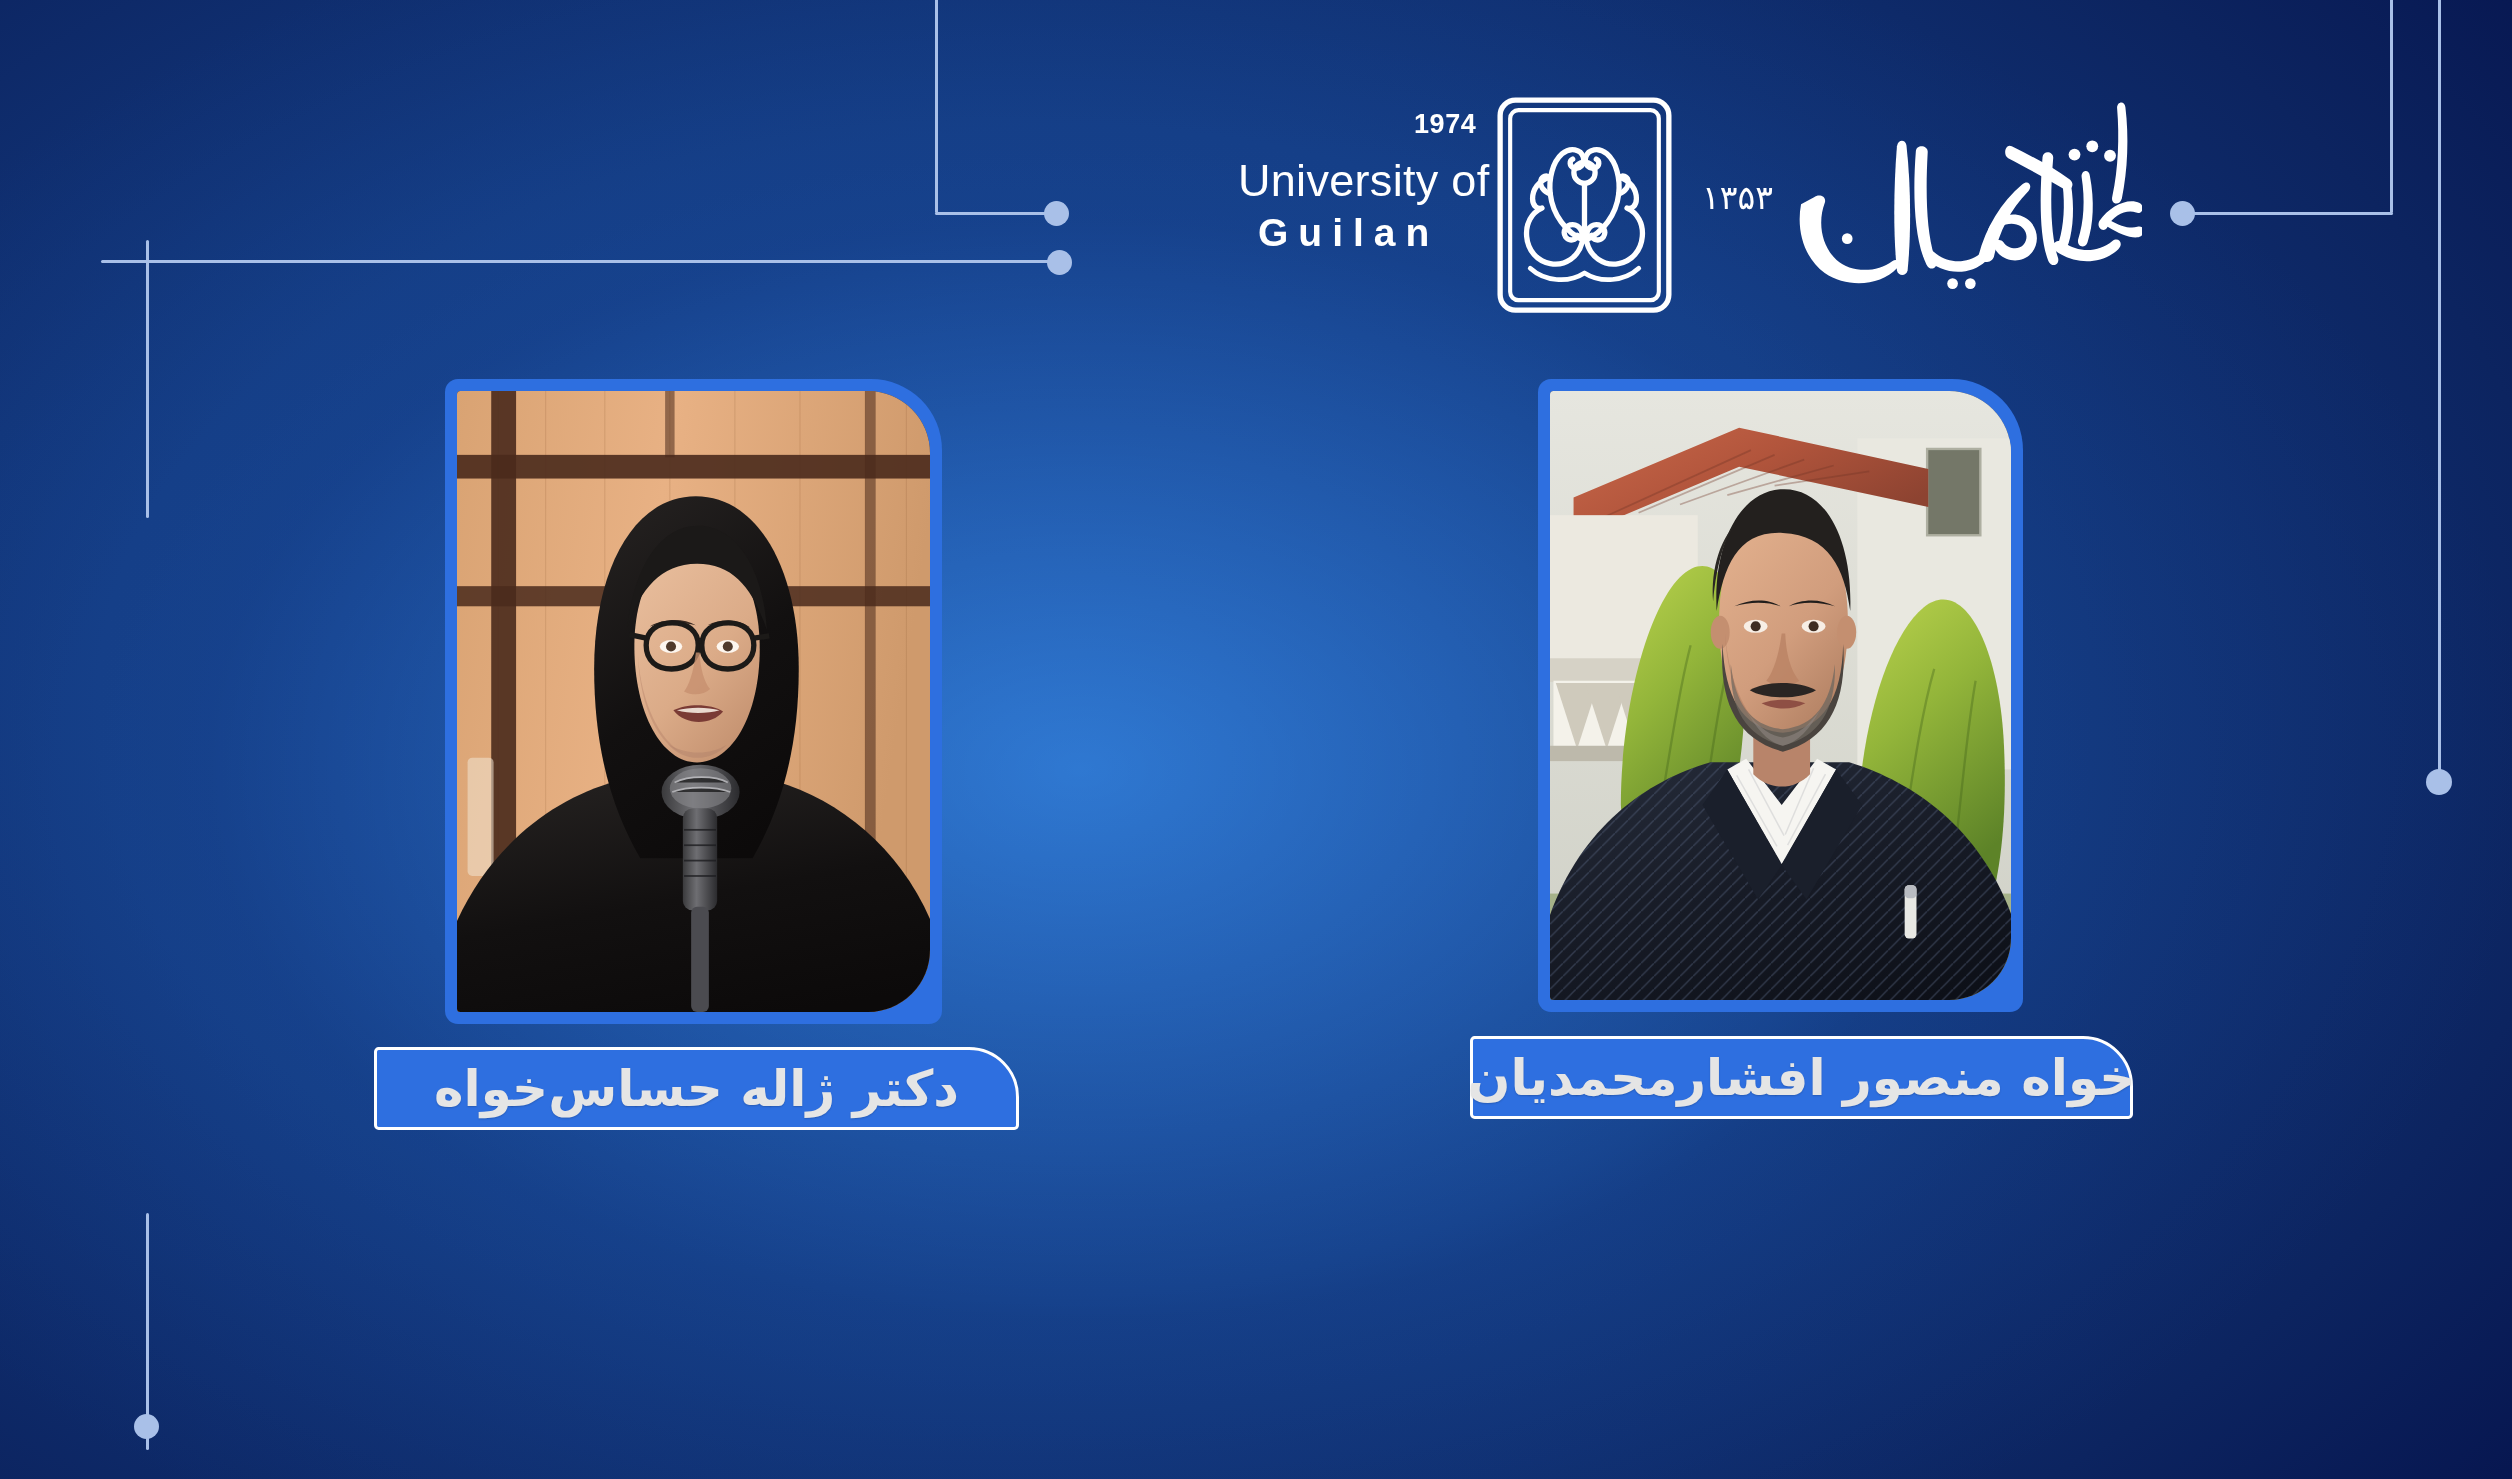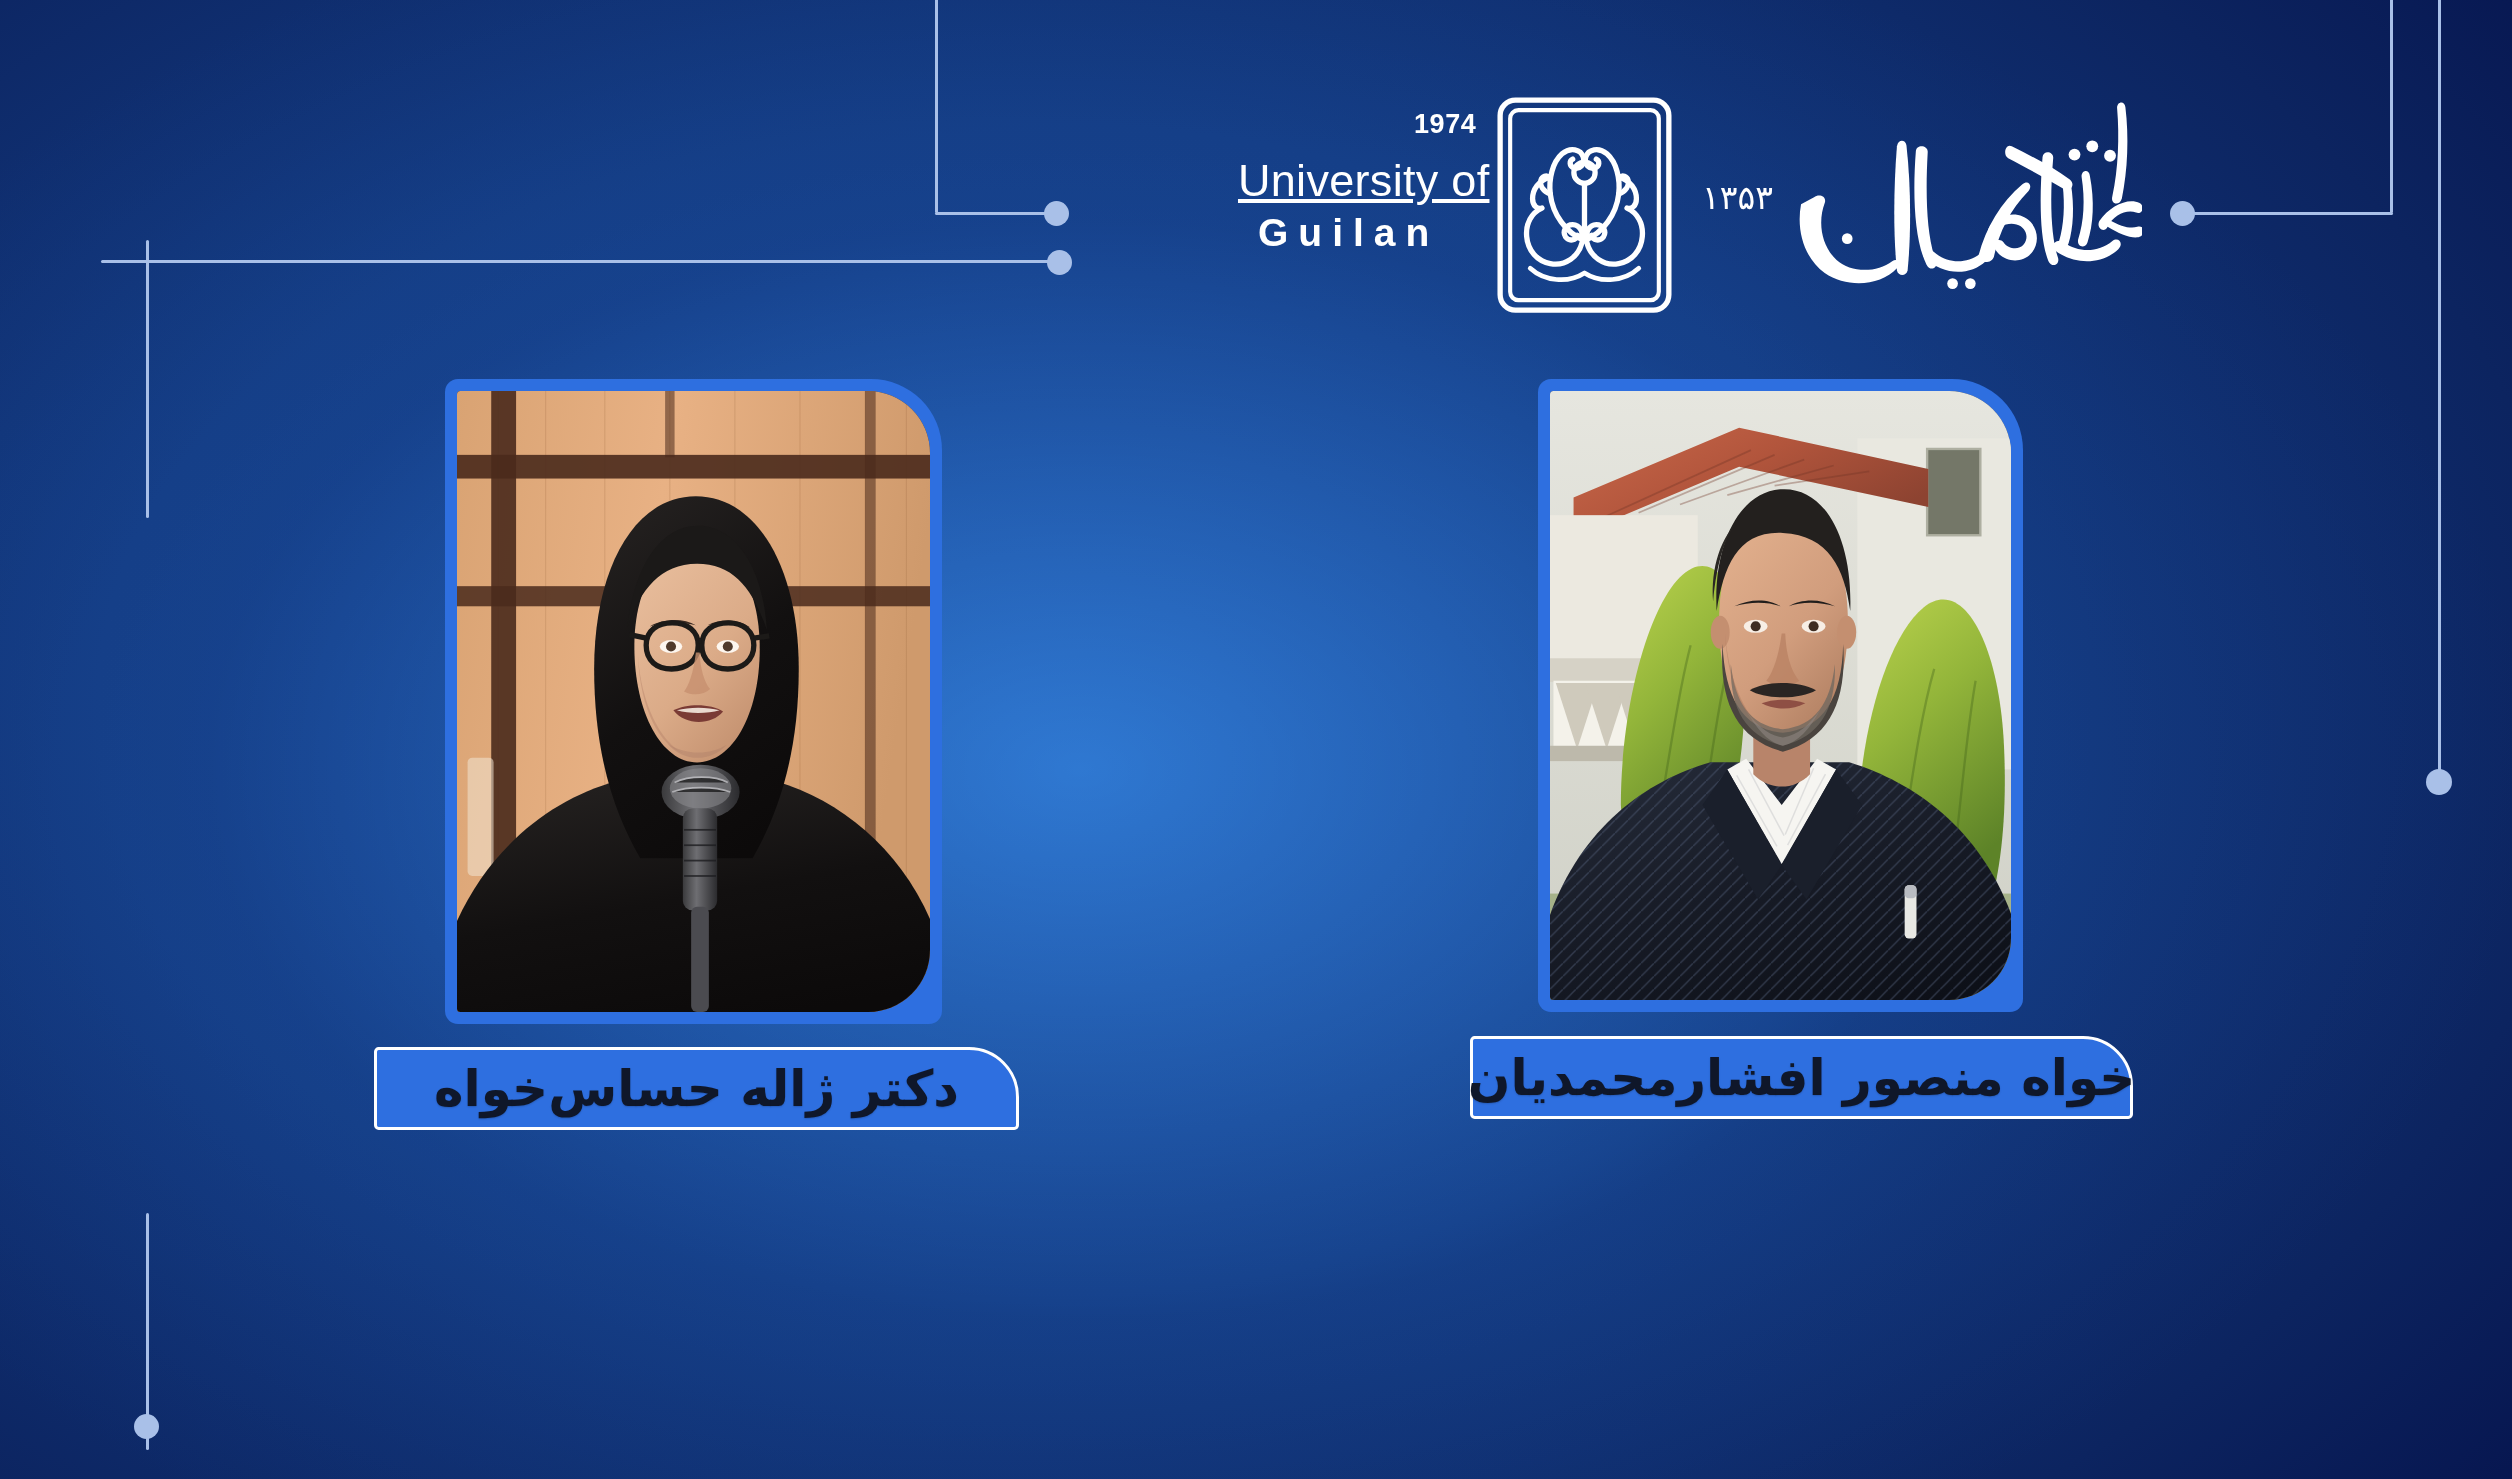--- a/index.html
+++ b/index.html
@@ -58,21 +58,20 @@
     width:923px; height:248px;
   }
   #logo-en{
     position:absolute; left:0; top:0; width:272px; height:248px;
     color:#ffffff;
   }
   #logo-univ{
     position:absolute; left:19px; top:72px;
     font-size:45px; font-weight:400; letter-spacing:0.3px;
     white-space:nowrap;
-    text-decoration:underline;
   }
   #logo-guilan{
     position:absolute; left:39px; top:128px;
     font-size:39px; font-weight:700; letter-spacing:10px;
     white-space:nowrap;
   }
   #logo-year-en{
     position:absolute; left:195px; top:26px;
     font-size:27px; font-weight:700; letter-spacing:0.6px;
     color:#fff;
@@ -109,21 +108,21 @@
   .photo svg{ display:block; width:100%; height:100%; }
 
   .plate{
     position:absolute;
     background:#2e6fe0;
     border:3px solid #ffffff;
     border-radius:4.7px 50px 4.7px 4.7px;
     display:flex; align-items:center; justify-content:center;
   }
   .plate span{
-    color:#0f172a;
+    color:#e5e5e5;
     font-family:"DejaVu Sans", sans-serif;
     font-weight:700;
     font-size:50px;
     direction:rtl; white-space:nowrap;
     line-height:1;
     text-shadow:0 1.2px 1.8px rgba(0,0,0,.18);
   }
 
   
   #card-a .frame{ width:497px; height:645px; }

